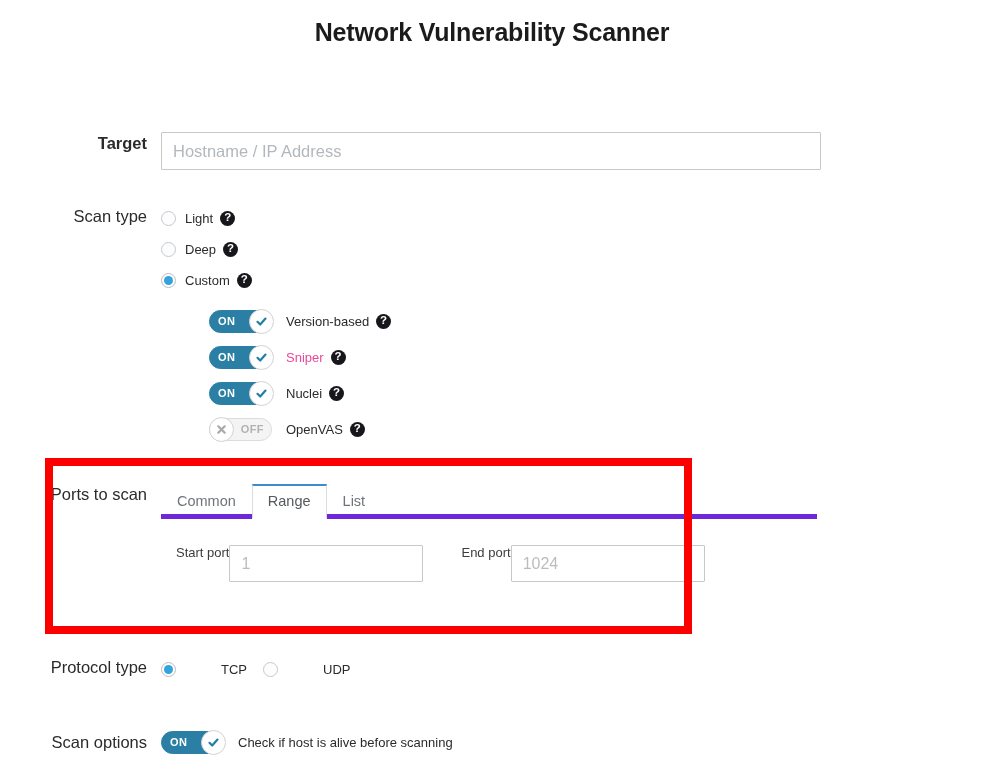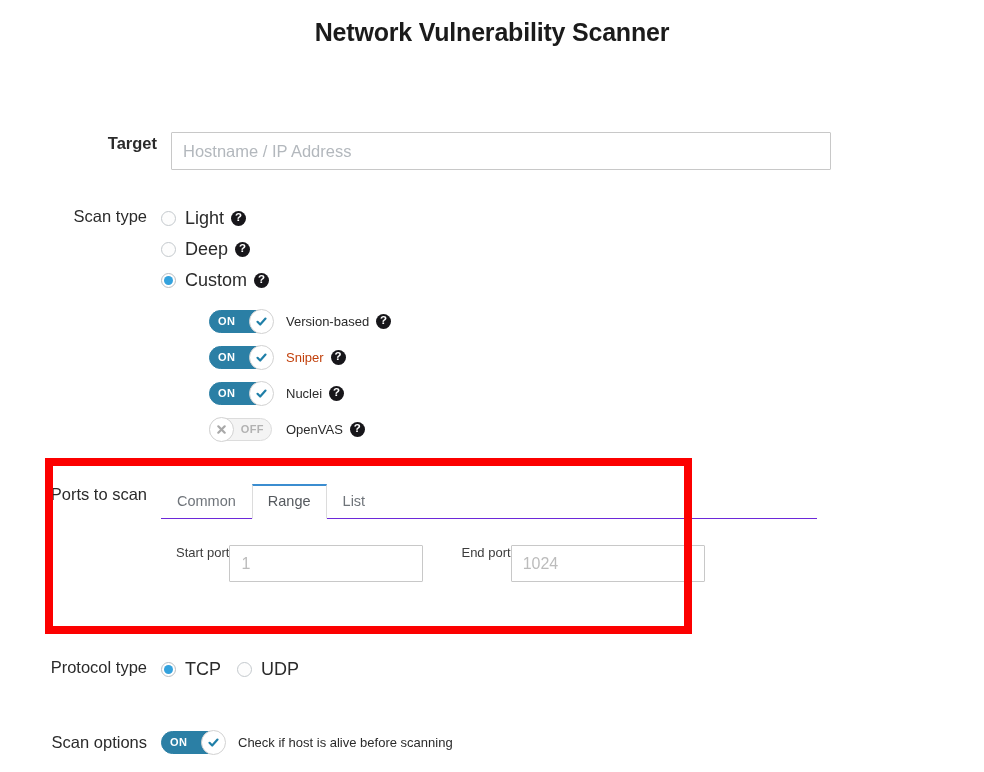--- a/index.html
+++ b/index.html
@@ -41,21 +41,21 @@
     padding-right: 14px;
     font-size: 16.5px;
     color: #2b2b2b;
     line-height: 22px;
     box-sizing: border-box;
   }
   .row-label.bold { font-weight: bold; }
   .row-ctrl { position: relative; }
 
   
-  #row-target { top: 132px; left: 16px; }
+  #row-target { top: 132px; left: 6px; }
   .text-input {
     box-sizing: border-box;
     border: 1px solid #c8c8c8;
     background: #fff;
     height: 38px;
     font-size: 16.5px;
     font-family: "Liberation Sans", sans-serif;
     padding: 0 11px;
     color: #333;
     outline: none;
@@ -89,21 +89,21 @@
   }
   .radio.checked::after {
     content: "";
     position: absolute;
     left: 2px; top: 2px;
     width: 9px; height: 9px;
     border-radius: 50%;
     background: #34a2dd;
   }
   .radio-label {
-    font-size: 18px;
+    font-size: 13px;
     color: #2b2b2b;
     white-space: nowrap;
   }
 
   
   .help {
     display: inline-flex;
     align-items: center;
     justify-content: center;
     width: 15px;
@@ -179,31 +179,31 @@
   .toggle.on .knob { right: 0; border-color: #d2d2d2; }
   .toggle.off .knob { left: 0; border-color: #d2d2d2; }
   .toggle.on .knob svg { stroke: #1f7fa8; }
   .toggle.off .knob svg { stroke: #a8a8a8; }
 
   .engine-label {
     font-size: 13px;
     color: #2b2b2b;
     white-space: nowrap;
   }
-  .engine-label.link { color: #c2410c; }
+  .engine-label.link { color: #ec4899; }
 
   
   #row-ports { top: 483px; left: 6px; }
   #ports-ctrl { width: 660px; }
   .tabs {
     position: relative;
     display: flex;
-    align-items: center;
+    align-items: flex-start;
     height: 36px;
-    border-bottom: 1px solid #6d28d9;
+    border-bottom: 5px solid #6d28d9;
     width: 656px;
     box-sizing: border-box;
   }
   .tab {
     font-size: 14.5px;
     color: #6f747a;
     padding: 8px 15px 9px 15px;
     line-height: 16px;
     box-sizing: border-box;
     background: transparent;
@@ -243,21 +243,21 @@
     width: 647px;
     height: 176px;
     border: 8px solid #fc0000;
     box-sizing: border-box;
     pointer-events: none;
   }
 
   
   #row-protocol { top: 656px; left: 6px; }
   .inline-radios { display: flex; align-items: center; }
-  .inline-radios .radio-line { margin-bottom: 0; margin-right: 16px; }
+  .inline-radios .radio-line { margin-bottom: 0; margin-right: 16px; gap: 36px; }
 
   
   #row-scanoptions { top: 729px; left: 6px; }
   #row-scanoptions .row-label { padding-top: 2px; }
 </style>
 </head>
 <body>
 
 <div class="page-title">Network Vulnerability Scanner</div>
 

